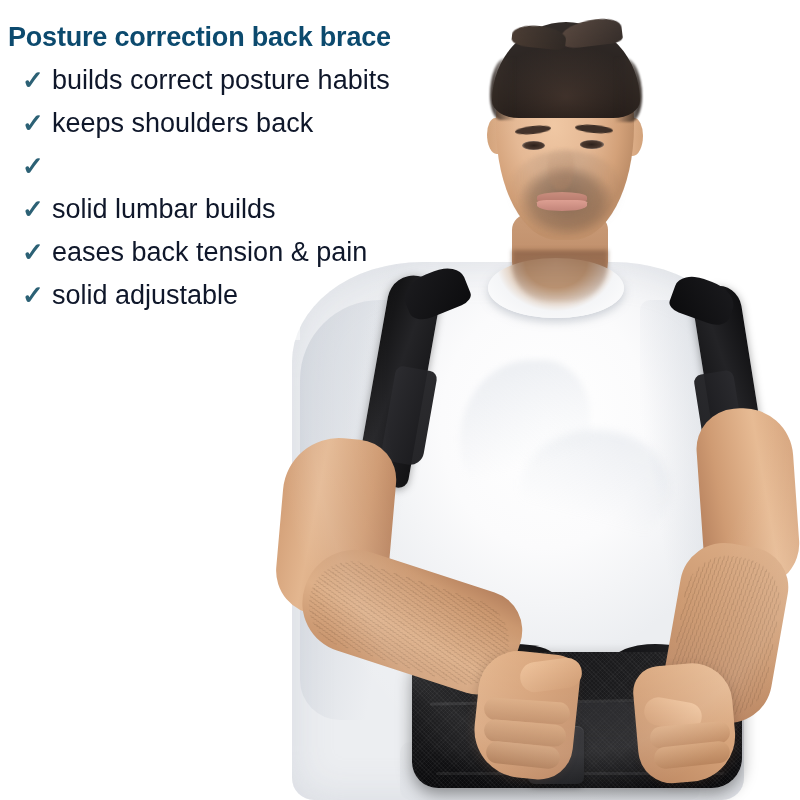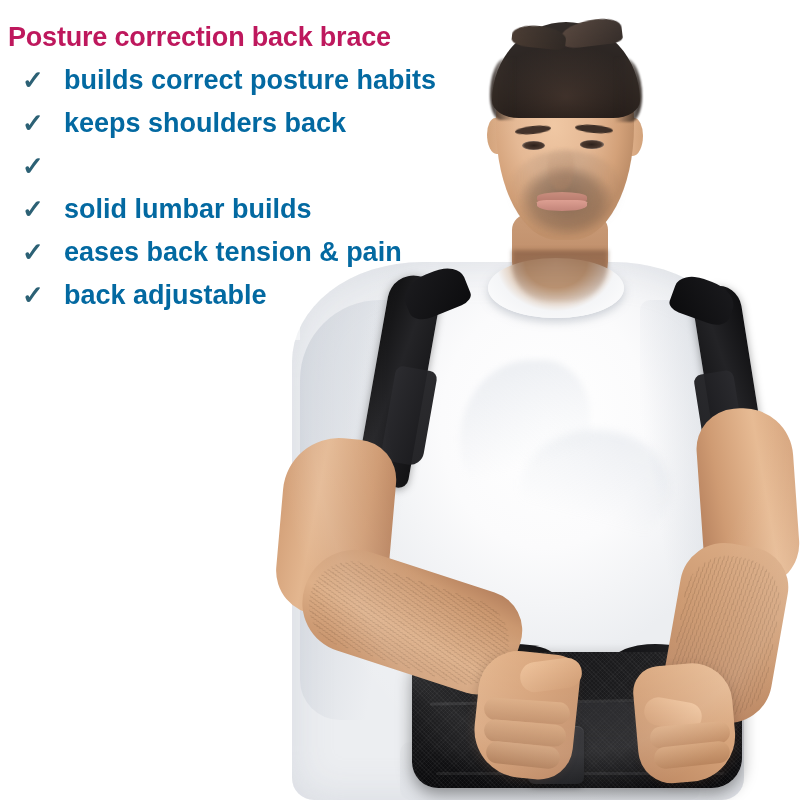--- a/index.html
+++ b/index.html
@@ -19,21 +19,21 @@
     overflow: hidden;
   }
 
   
   .headline {
     position: absolute;
     left: 8px;
     top: 22px;
     font-size: 27px;
     font-weight: bold;
-    color: #be185d;
+    color: #0c4a6e;
     letter-spacing: -0.2px;
     white-space: nowrap;
     z-index: 40;
   }
   .benefit-list {
     position: absolute;
     left: 22px;
     top: 67px;
     z-index: 40;
     margin: 0;
@@ -51,23 +51,22 @@
     width: 30px;
     flex: 0 0 30px;
     font-size: 26px;
     line-height: 1;
     color: #2c6175;
     font-weight: 700;
   }
   .benefit-text {
     font-size: 27px;
     line-height: 1;
-    color: #0369a1;
-    font-weight: 700;
-    margin-left: 12px;
+    color: #0f172a;
+    font-weight: 400;
   }
 
   
   #photo {
     position: absolute;
     left: 0;
     top: 0;
     width: 800px;
     height: 800px;
     z-index: 5;
@@ -526,17 +525,17 @@
     <li class="benefit-item">
       <span class="check-icon">✓</span>
       <span class="benefit-text">solid lumbar builds</span>
     </li>
     <li class="benefit-item">
       <span class="check-icon">✓</span>
       <span class="benefit-text">eases back tension &amp; pain</span>
     </li>
     <li class="benefit-item">
       <span class="check-icon">✓</span>
-      <span class="benefit-text">back adjustable</span>
+      <span class="benefit-text">solid adjustable</span>
     </li>
   </ul>
 
 </div>
 
 </body></html>

